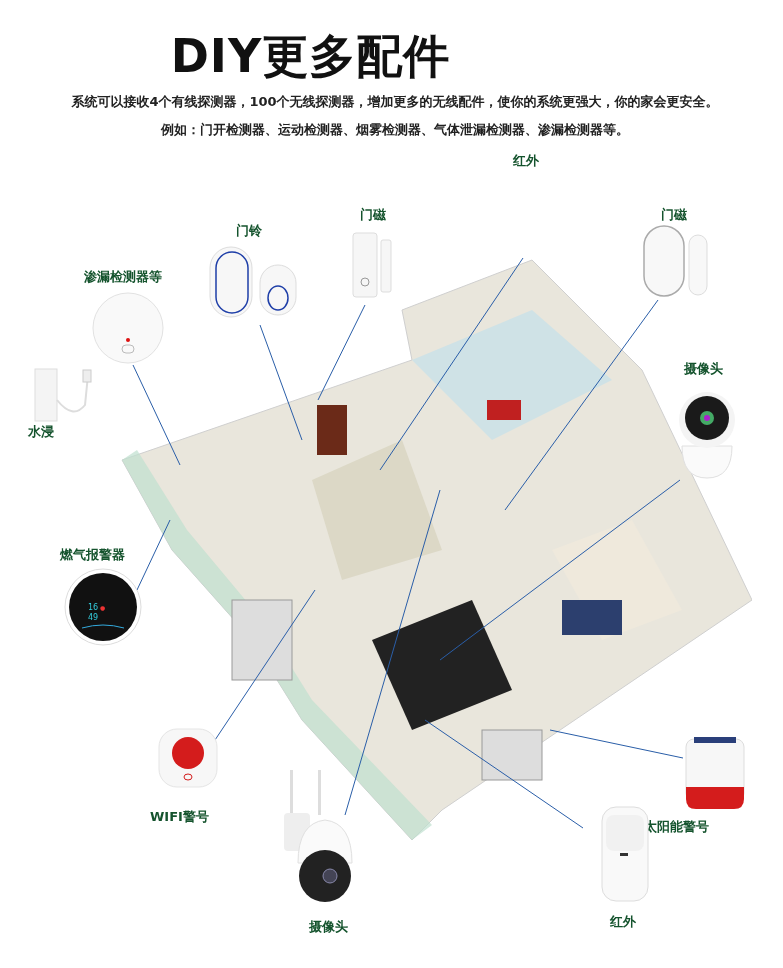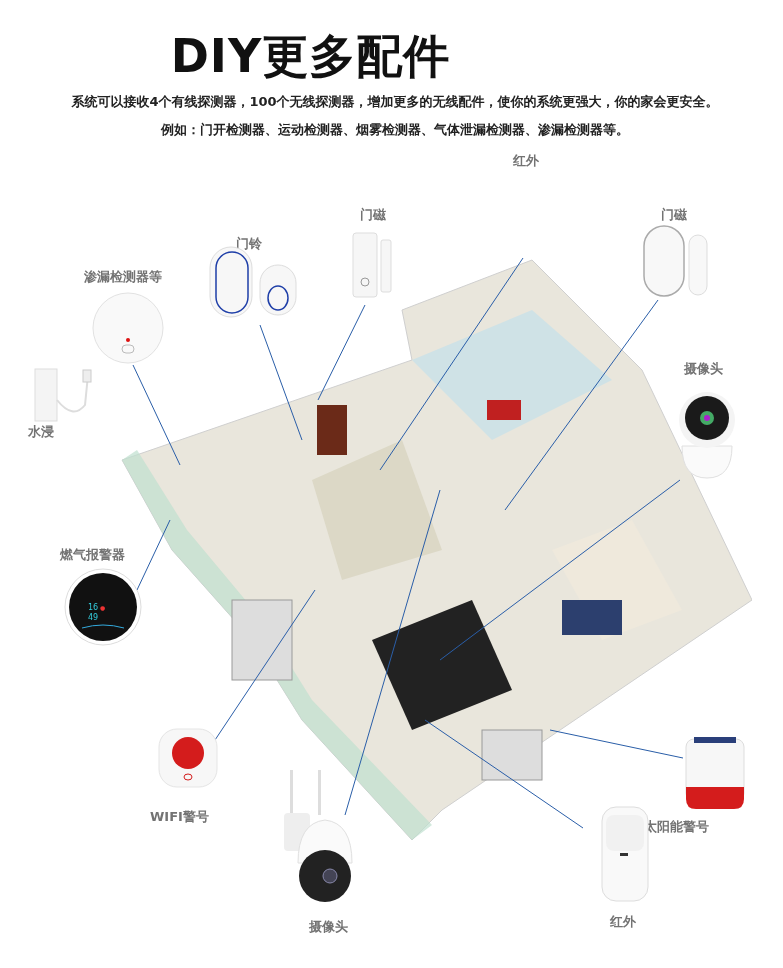--- a/index.html
+++ b/index.html
@@ -1,19 +1,19 @@
 <!DOCTYPE html>
 <html><head>
 <meta charset="utf-8">
 <style>
 *{box-sizing:border-box;margin:0;padding:0}
 body{width:783px;height:968px;background:#fff;font-family:"DejaVu Sans",sans-serif;position:relative;overflow:hidden}
 .title{position:absolute;top:26px;left:0;width:621px;text-align:center;font-size:46px;font-weight:900;color:#111;letter-spacing:1px}
 .desc{position:absolute;top:88px;left:70px;width:650px;text-align:center;font-size:13px;font-weight:bold;color:#222;line-height:28px}
-.lbl{position:absolute;font-size:13px;font-weight:bold;color:#737373;white-space:nowrap}
+.lbl{position:absolute;font-size:13px;font-weight:bold;color:#14532d;white-space:nowrap}
 .house{position:absolute;left:112px;top:250px;width:640px;height:590px}
 .dev{position:absolute}
 svg.lines{position:absolute;left:0;top:0;width:783px;height:968px;pointer-events:none}
 </style>
 </head>
 <body>
 
 <div class="title">DIY更多配件</div>
 <div class="desc">系统可以接收4个有线探测器，100个无线探测器，增加更多的无线配件，使你的系统更强大，你的家会更安全。例如：门开检测器、运动检测器、烟雾检测器、气体泄漏检测器、渗漏检测器等。</div>
 
@@ -41,21 +41,21 @@
     <line x1="680" y1="480" x2="440" y2="660"></line>
     <line x1="137" y1="590" x2="170" y2="520"></line>
     <line x1="215" y1="740" x2="315" y2="590"></line>
     <line x1="683" y1="758" x2="550" y2="730"></line>
     <line x1="345" y1="815" x2="440" y2="490"></line>
     <line x1="583" y1="828" x2="425" y2="720"></line>
   </g>
 </svg>
 
 <div class="lbl" style="left:513px;top:152px">红外</div>
-<div class="lbl" style="left:236px;top:235px">门铃</div>
+<div class="lbl" style="left:236px;top:222px">门铃</div>
 <div class="lbl" style="left:360px;top:206px">门磁</div>
 <div class="lbl" style="left:661px;top:206px">门磁</div>
 <div class="lbl" style="left:84px;top:268px">渗漏检测器等</div>
 <div class="lbl" style="left:684px;top:360px">摄像头</div>
 <div class="lbl" style="left:28px;top:423px">水浸</div>
 <div class="lbl" style="left:60px;top:546px">燃气报警器</div>
 <div class="lbl" style="left:150px;top:808px">WIFI警号</div>
 <div class="lbl" style="left:644px;top:818px">太阳能警号</div>
 <div class="lbl" style="left:309px;top:918px">摄像头</div>
 <div class="lbl" style="left:610px;top:913px">红外</div>

